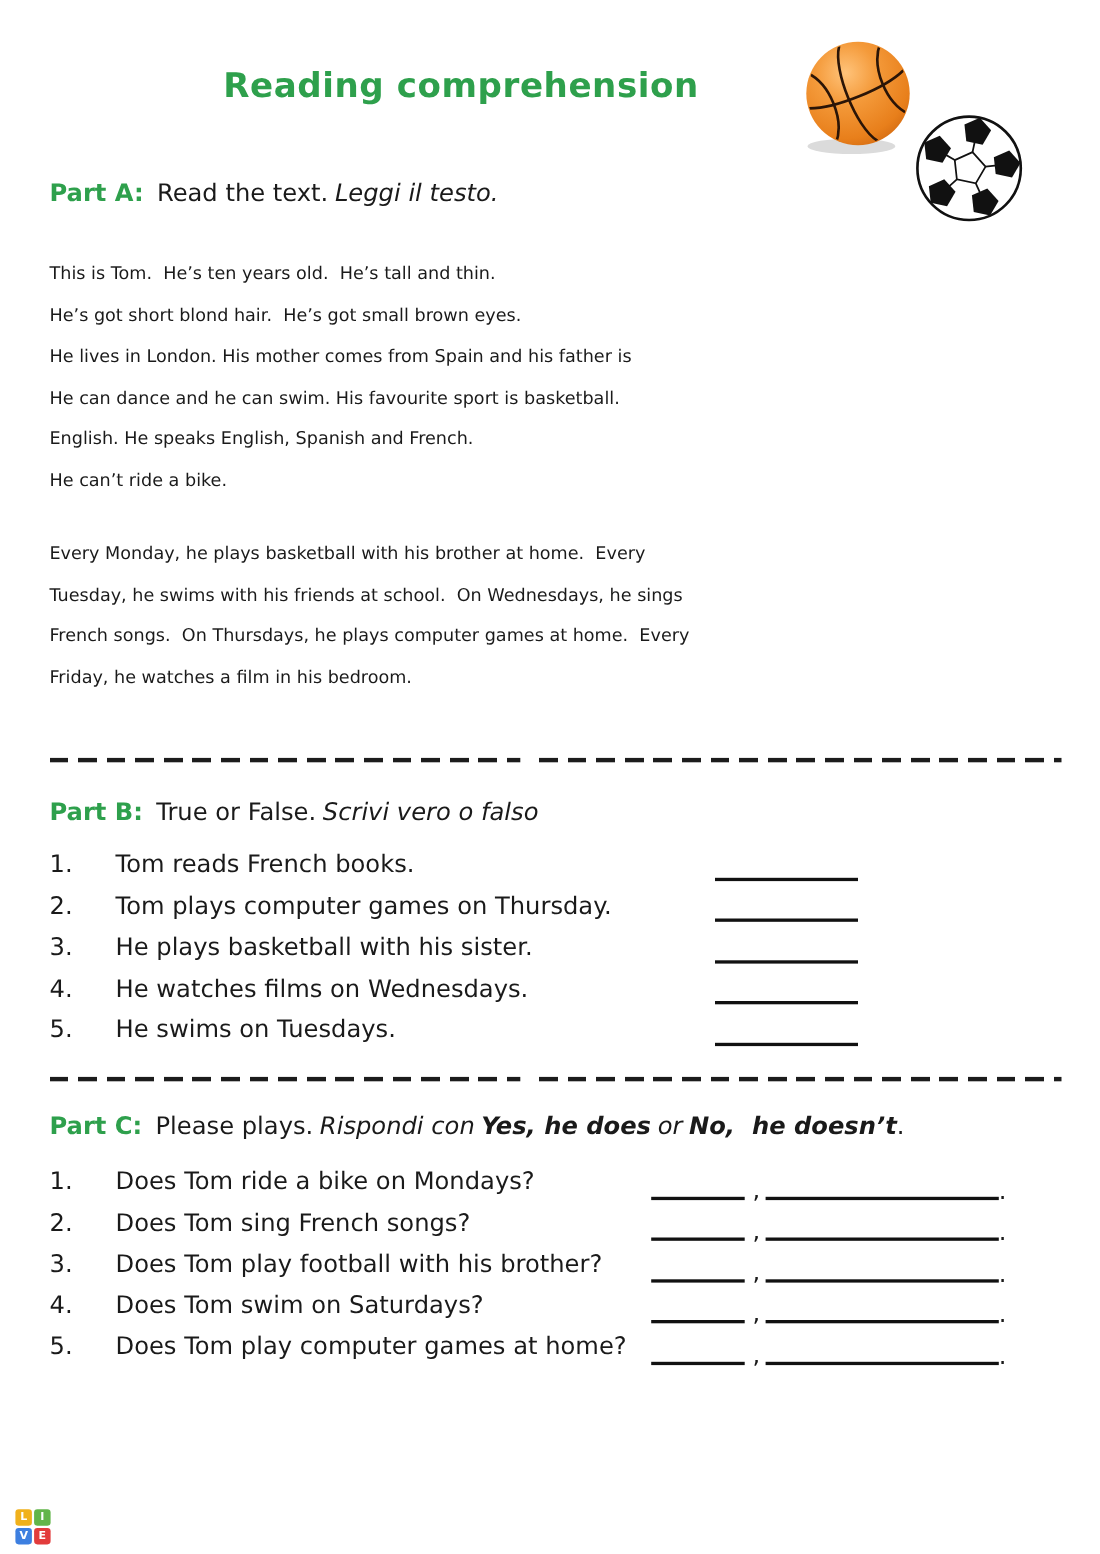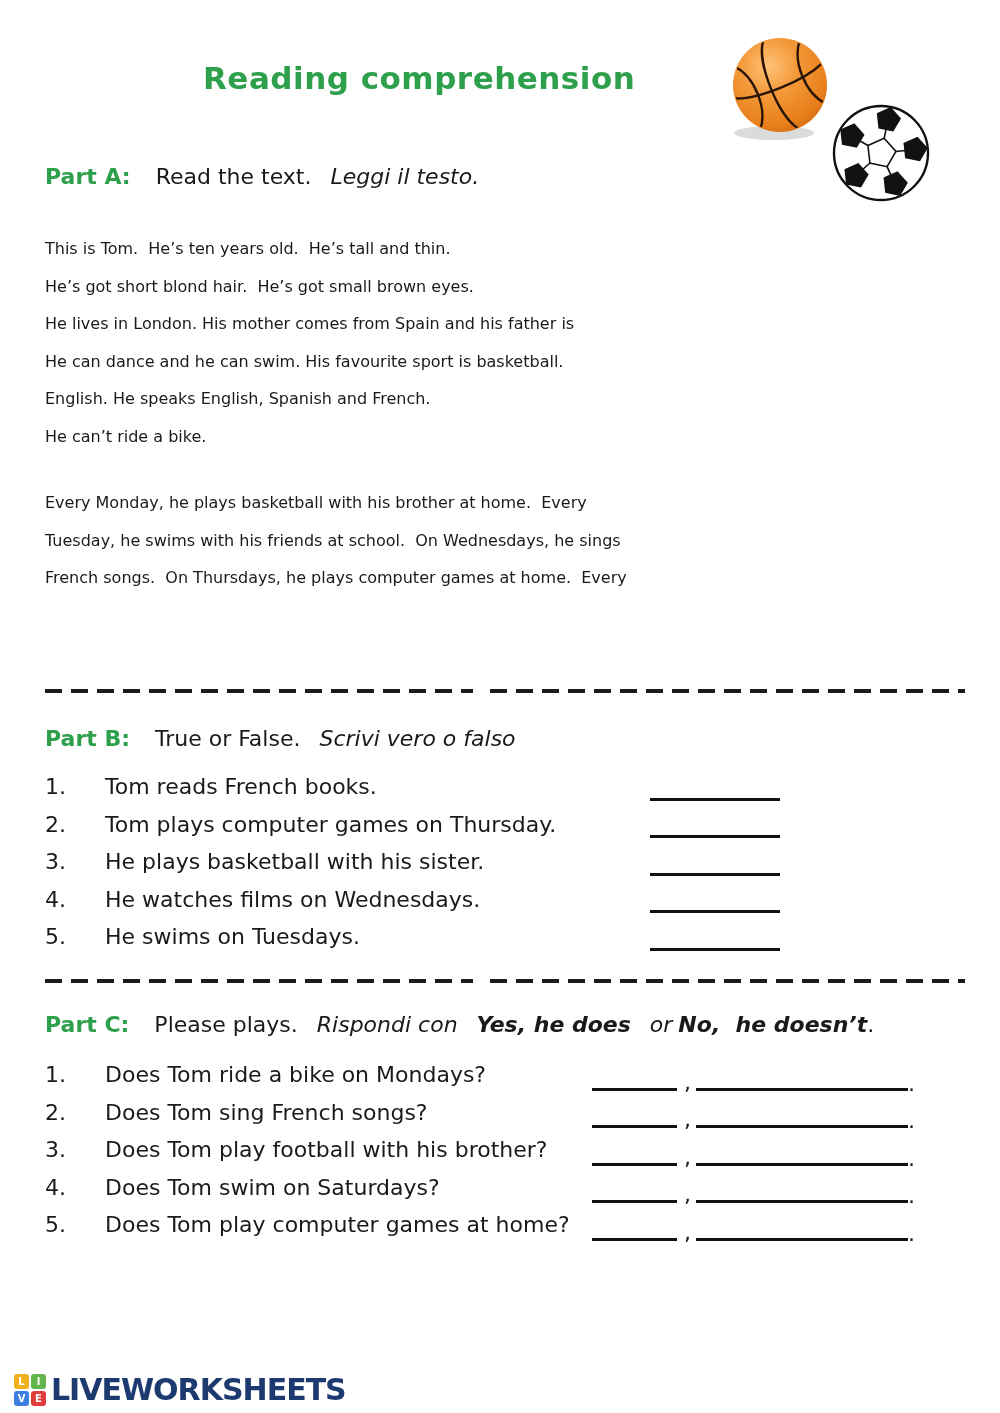--- a/index.html
+++ b/index.html
@@ -8,21 +8,21 @@
     position:relative; width:1000px; height:1413px; background:#ffffff;
     margin:0 auto; overflow:hidden; color:#1a1a1a;padding-left:19px;
   }
   .page-title {
     position:absolute; top:60px; left:203px;
     font-size:31px; font-weight:bold; color:#2ea04c; letter-spacing:0.5px;
   }
   .balls { position:absolute; top:25px; left:718px; width:230px; height:192px; }
   .part-header { position:absolute; left:45px; font-size:22px; white-space:nowrap; }
   .part-label { color:#2ea04c; font-weight:bold; margin-right:12px; }
-  .seg { margin-right:6px;margin-left:13px; }
+  .seg { margin-right:6px; }
   .italic { font-style:italic;text-align:center; }
   .bold-italic { font-style:italic; font-weight:bold; }
   .para { position:absolute; left:45px; font-size:16px; line-height:37.5px; white-space:nowrap; }
   .divider {
     position:absolute; left:45px; width:920px; height:4px;
     display:flex; gap:17px;
   }
   .divider .dash-seg {
     height:4px; flex:1;
     background:repeating-linear-gradient(90deg,#1c1c1c 0 17px,transparent 17px 26px);
@@ -112,20 +112,21 @@
     <div>He lives in London. His mother comes from Spain and his father is</div>
     <div>He can dance and he can swim. His favourite sport is basketball.</div>
     <div>English. He speaks English, Spanish and French.</div>
     <div>He can’t ride a bike.</div>
   </div>
 
   <div class="para" style="top:484px">
     <div>Every Monday, he plays basketball with his brother at home.&nbsp; Every</div>
     <div>Tuesday, he swims with his friends at school.&nbsp; On Wednesdays, he sings</div>
     <div>French songs.&nbsp; On Thursdays, he plays computer games at home.&nbsp; Every</div>
+    <div>Friday, he watches a film in his bedroom.</div>
   </div>
 
   <div class="divider" style="top:689px">
     <div class="dash-seg" style="max-width:428px"></div>
     <div class="dash-seg"></div>
   </div>
 
   <div class="part-header" style="top:726px">
     <span class="part-label">Part B:</span><span class="seg">True or False.</span><span class="seg italic">Scrivi vero o falso</span>
   </div>
@@ -220,16 +221,15 @@
     </div>
   </div>
 
   <div class="footer-logo">
     <span class="logo-grid">
       <span class="logo-tile" style="background-color: rgb(240, 177, 28);">L</span>
       <span class="logo-tile" style="background-color: rgb(98, 181, 74);">I</span>
       <span class="logo-tile" style="background-color: rgb(61, 127, 224);">V</span>
       <span class="logo-tile" style="background-color: rgb(226, 60, 60);">E</span>
     </span>
-    <span class="logo-word">LIVEWORKSHEETS</span>
   </div>
 
 </div>
 
 </body></html>

